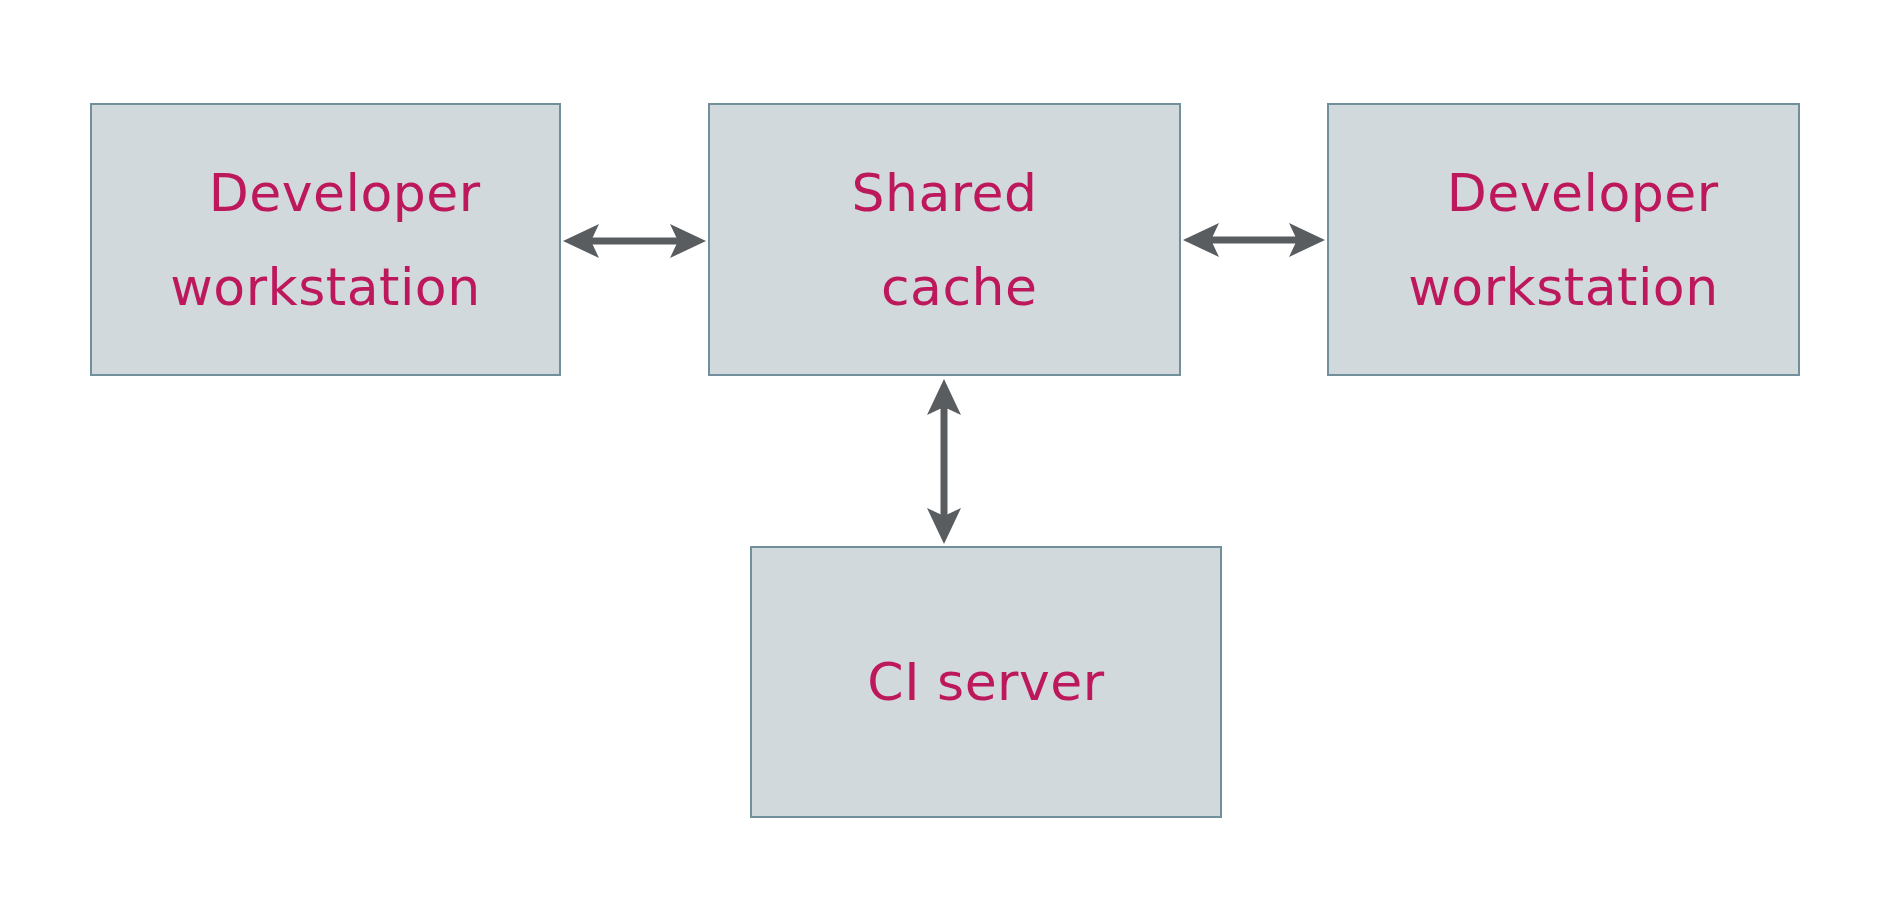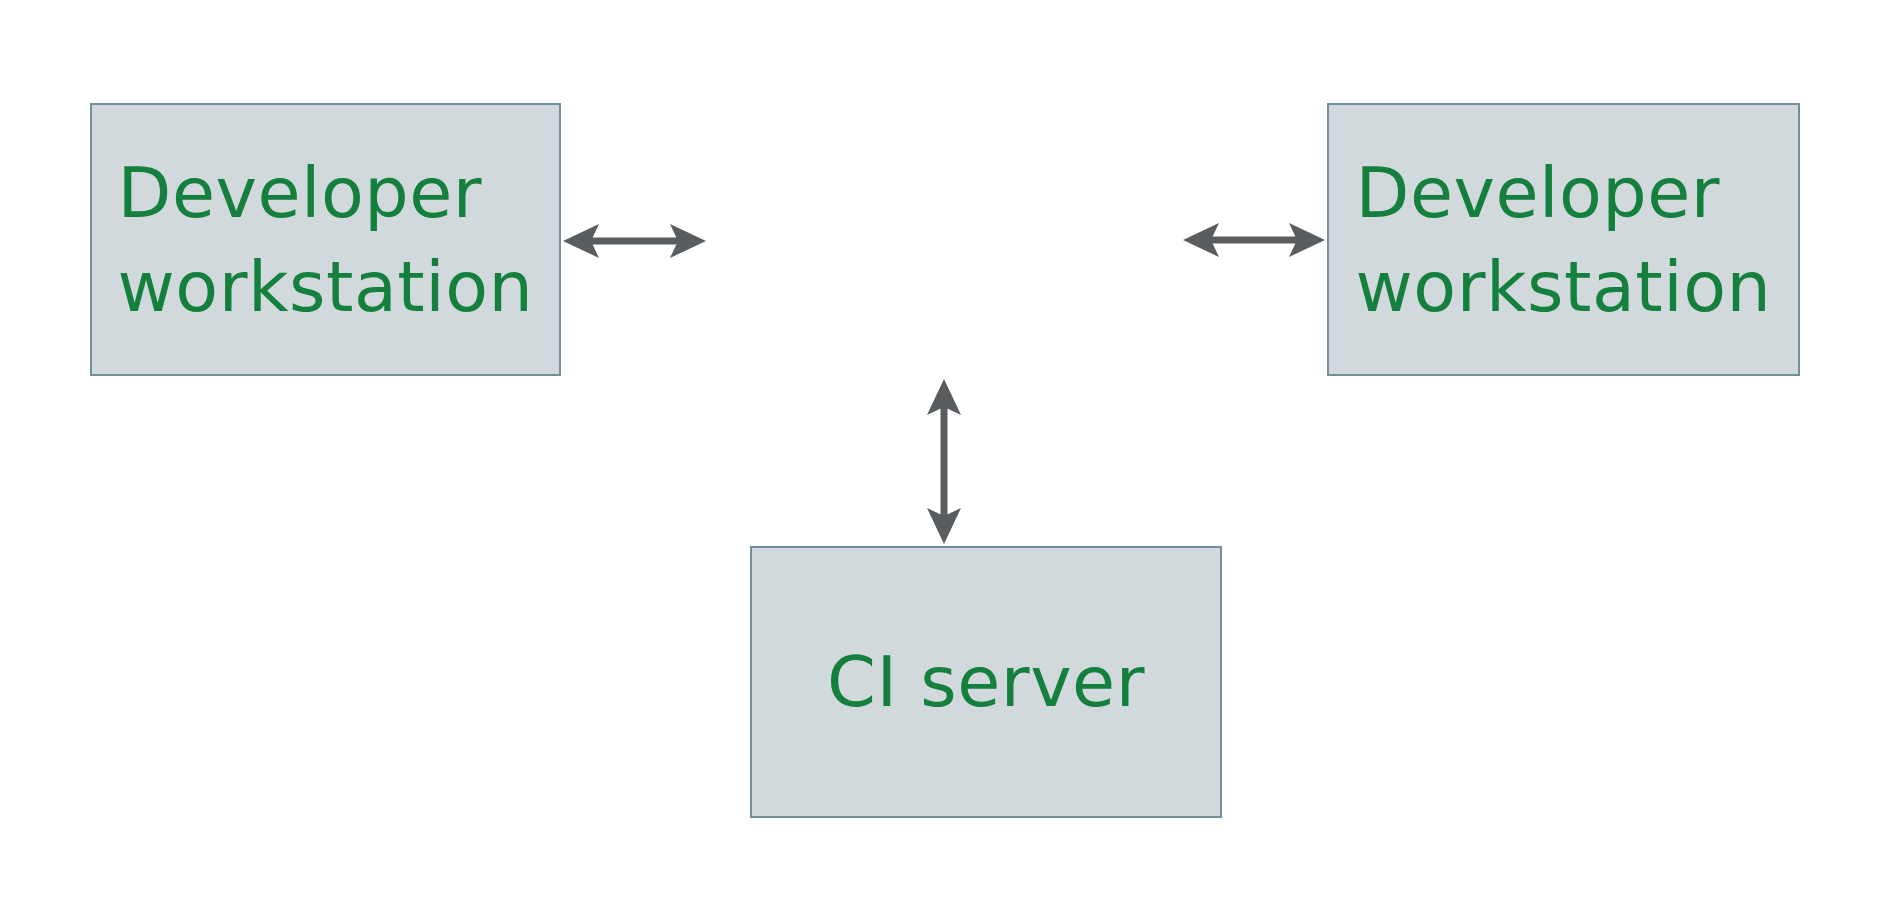--- a/index.html
+++ b/index.html
@@ -20,23 +20,23 @@
   .node {
     position: absolute;
     background: #d2d9dc;
     border: 2px solid #71909c;
     box-sizing: border-box;
     display: flex;
     align-items: center;
     justify-content: center;
   }
   .node-label {
-    text-align: left;
-    color: #15803d;
-    font-size: 70px;
+    text-align: right;
+    color: #be185d;
+    font-size: 52px;
     line-height: 94px;
     letter-spacing: 0.5px;
   }
   .node-label div {
     white-space: nowrap;
   }
   .edge {
     position: absolute;
     color: #595d5f;
   }
@@ -59,20 +59,26 @@
 
 <div class="canvas">
 
   <div class="node" id="node-dev-left">
     <div class="node-label">
       <div>Developer</div>
       <div>workstation</div>
     </div>
   </div>
 
+  <div class="node" id="node-cache">
+    <div class="node-label">
+      <div>Shared</div>
+      <div>cache</div>
+    </div>
+  </div>
 
   <div class="node" id="node-dev-right">
     <div class="node-label">
       <div>Developer</div>
       <div>workstation</div>
     </div>
   </div>
 
   <div class="node" id="node-ci">
     <div class="node-label">

